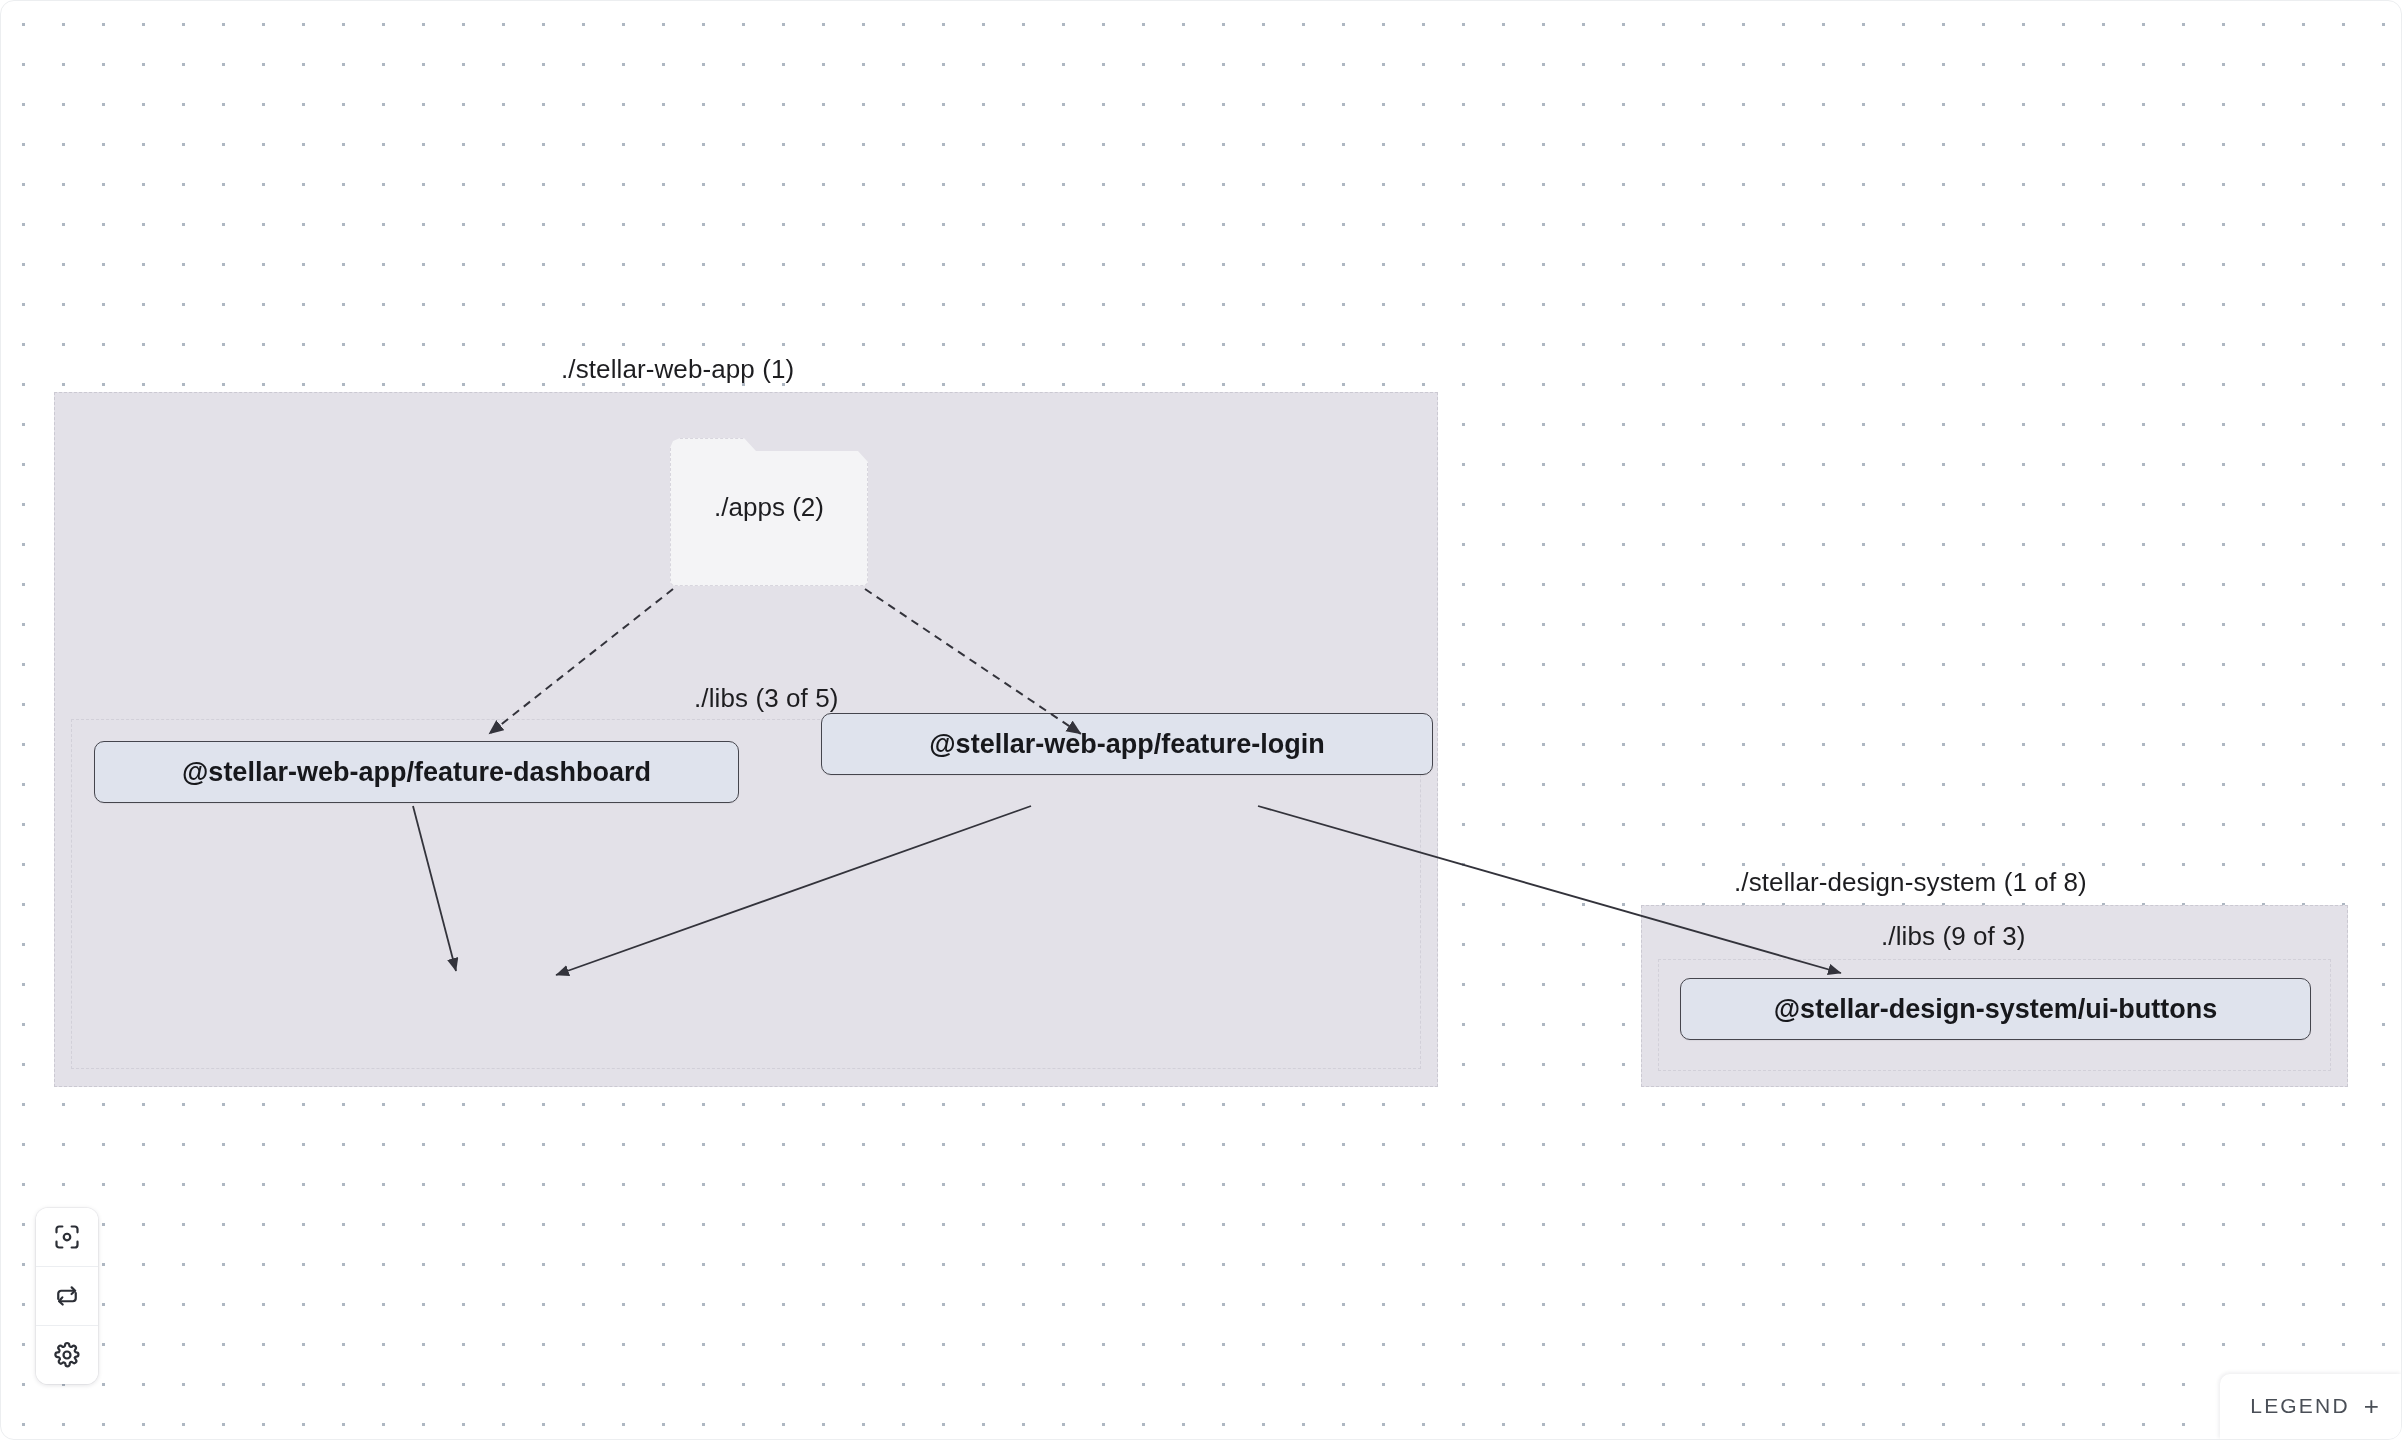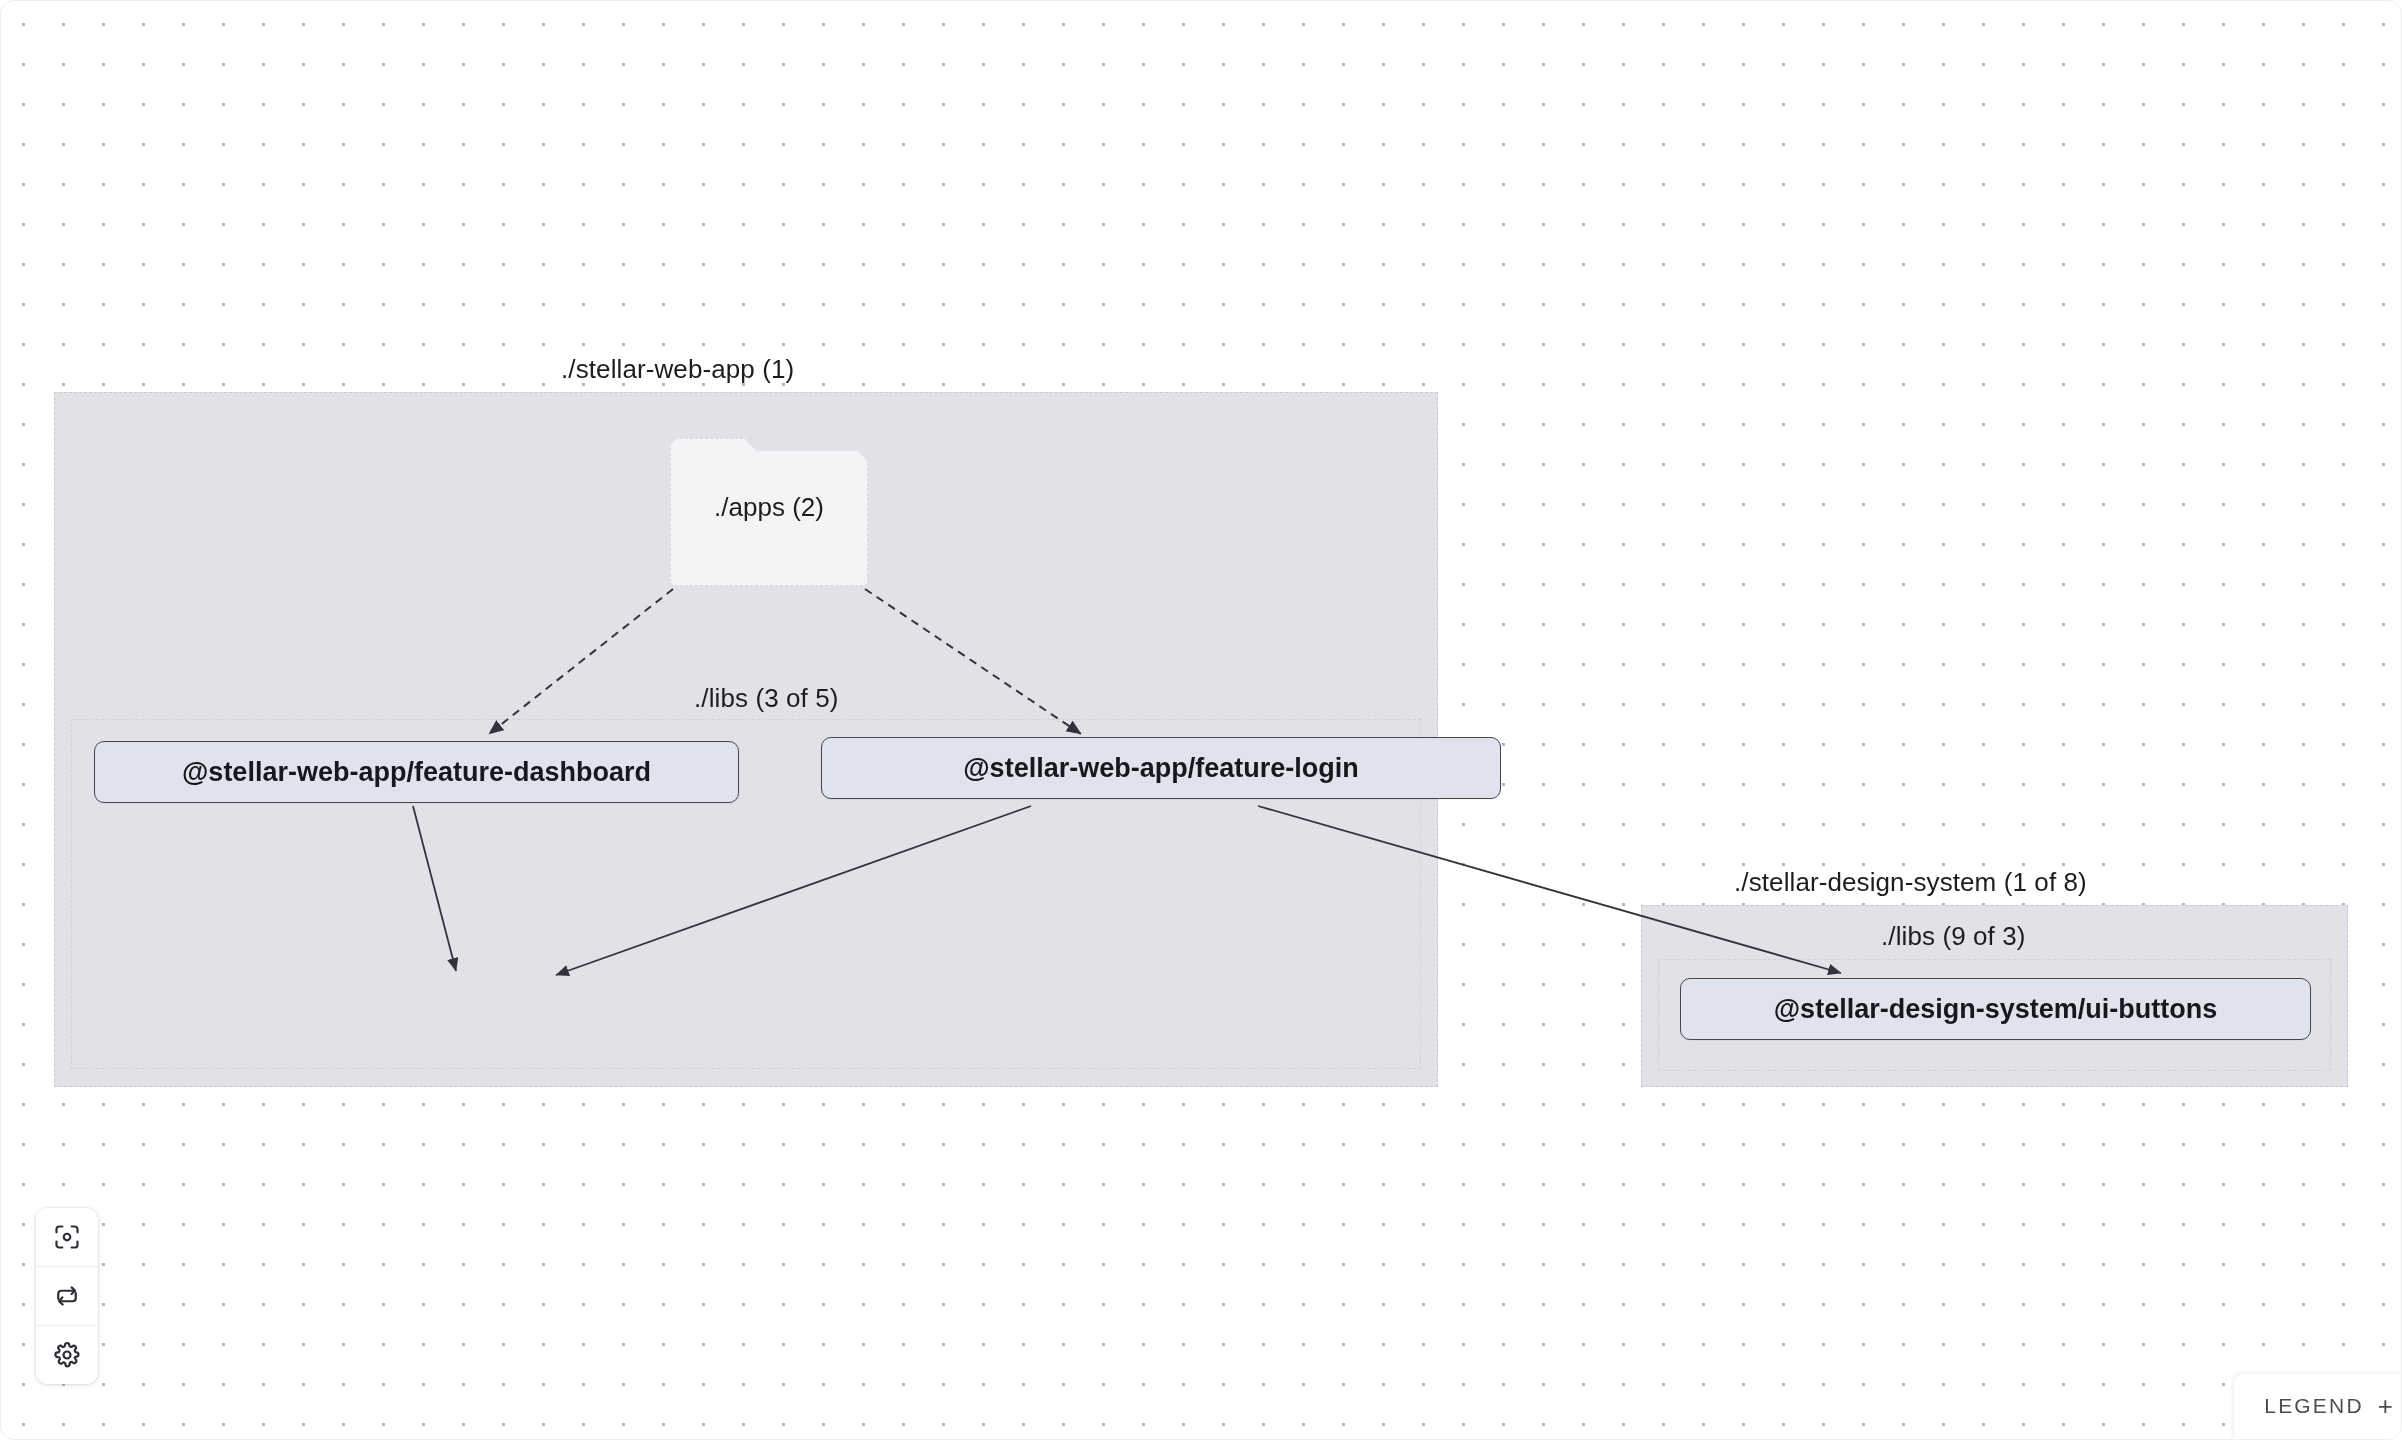--- a/index.html
+++ b/index.html
@@ -121,21 +121,21 @@
     background: #ffffff;
   }
   .ctrl-btn:last-child { border-bottom: none; }
   .ctrl-btn svg { display: block; }
 
   
   #legend {
     position: absolute;
     right: 0px;
     bottom: 0px;
-    padding: 19px 8px 20px 30px;
+    padding: 19px 22px 20px 30px;
     background: #ffffff;
     border-top-left-radius: 10px;
     box-shadow: -1px -1px 4px rgba(20,24,40,0.09);
     display: flex;
     align-items: center;
     gap: 14px;
     cursor: pointer;
   }
   #legend .legend-text {
     font-size: 21px;
@@ -162,21 +162,21 @@
 
   <div class="group-inner" style="left:70px; top:718px; width:1350px; height:350px;"></div>
 
   <div class="folder-node" style="left:669px; top:437px; width:198px; height:148px;">
     <div class="folder-shape" style="clip-path: polygon(0 10px, 3px 3px, 10px 0, 74px 0, 86px 13px, 188px 13px, 198px 24px, 198px 148px, 0 148px);"></div>
     <div class="folder-label" style="top:54px;">./apps (2)</div>
   </div>
 
   <div class="node" style="left:93px; top:740px; width:645px; height:62px;">@stellar-web-app/feature-dashboard</div>
 
-  <div class="node" style="left:820px; top:736px; width:680px; height:62px;">@stellar-web-app/feature-login</div>
+  <div class="node" style="left:820px; top:712px; width:612px; height:62px;">@stellar-web-app/feature-login</div>
 
 
   <div class="group-label" style="left:1733px; top:868px;">./stellar-design-system (1 of 8)</div>
 
   <div class="group-outer" style="left:1640px; top:904px; width:707px; height:182px;"></div>
 
   <div class="group-label" style="left:1880px; top:922px;">./libs (9 of 3)</div>
 
   <div class="group-inner" style="left:1657px; top:958px; width:673px; height:112px;"></div>
 

